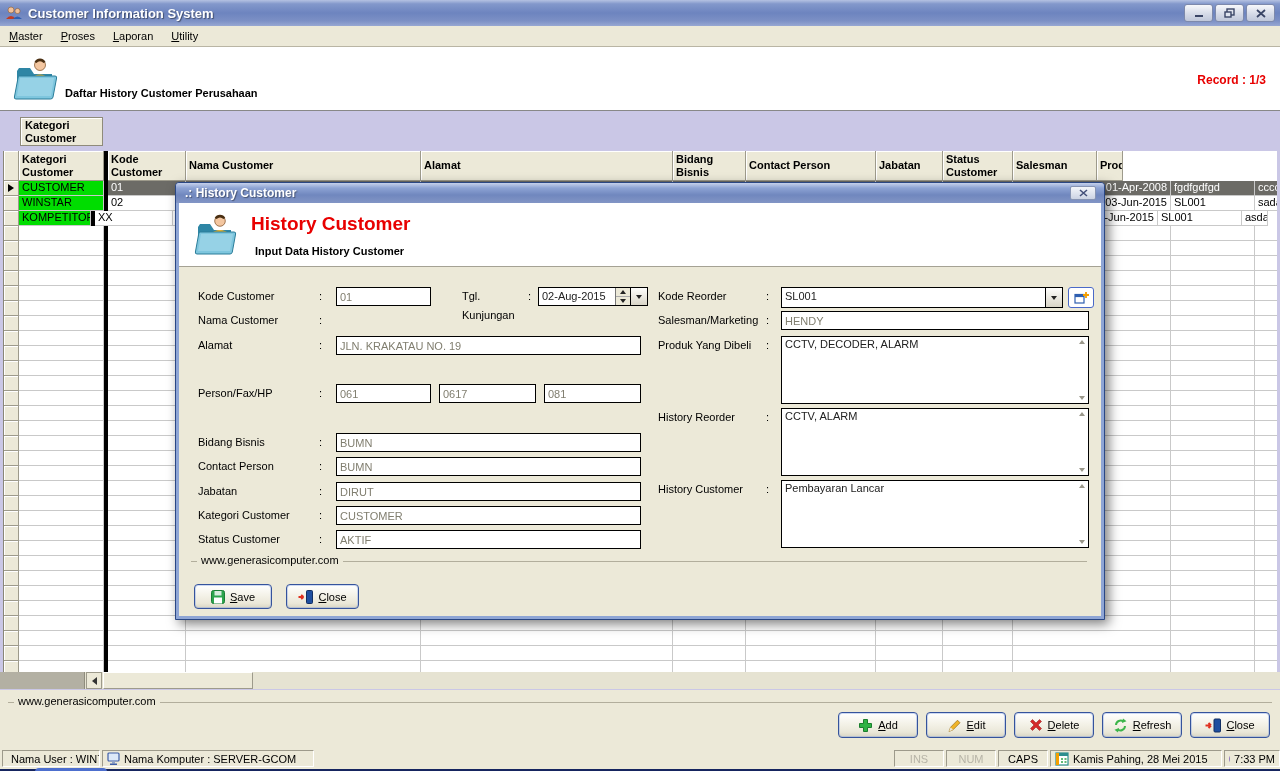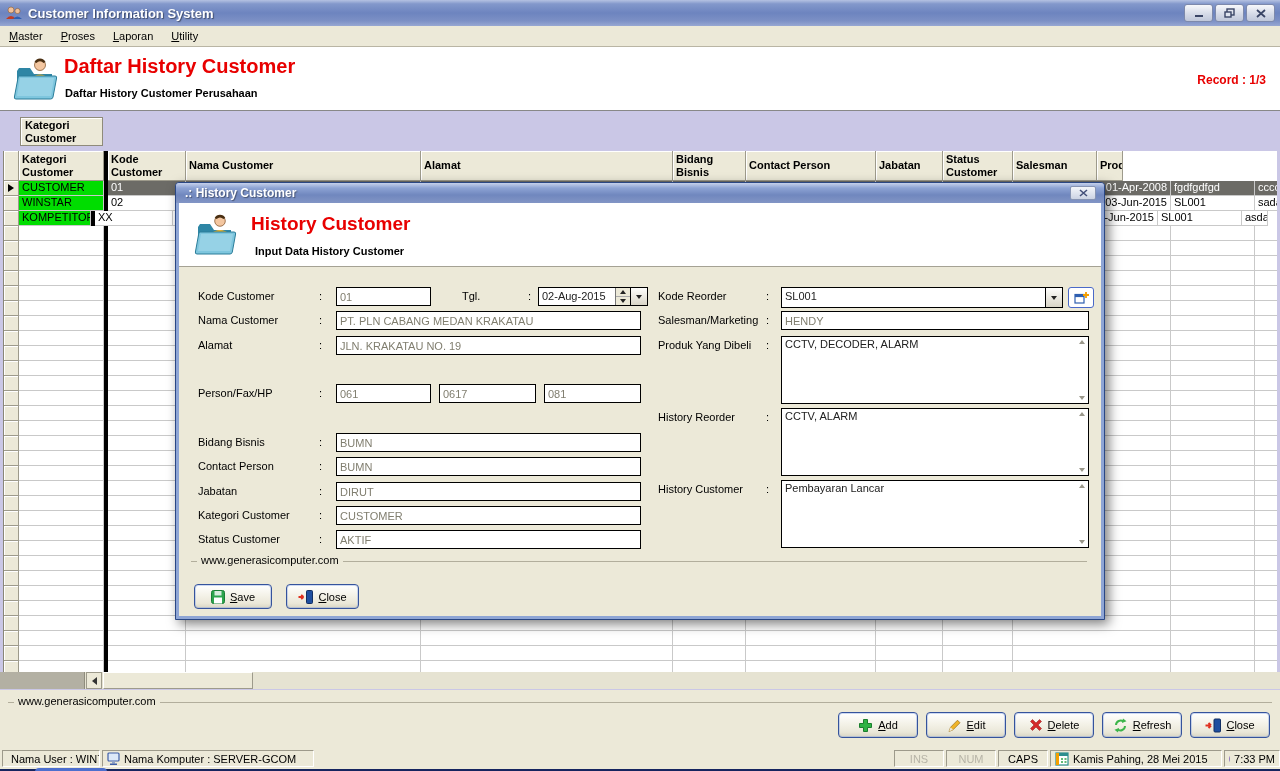--- a/index.html
+++ b/index.html
@@ -170,21 +170,20 @@
 
   <div class="pagehead">
     <svg class="fldicon" width="48" height="47">
       <path d="M5,16 L5,40 L40,40 L40,19 L22,19 L18,13 L7,13 Z" fill="#2e86a5"></path>
       <circle cx="28" cy="10" r="5.5" fill="#f3c6a0" stroke="#7a4a20" stroke-width=".7"></circle>
       <path d="M22.5,7 a6,6 0 0 1 11,0 l-2,1 a4.5,4.5 0 0 0 -7,0 Z" fill="#4a2f12"></path>
       <path d="M18,24 Q28,15 38,24 L38,28 L18,28 Z" fill="#f0b429"></path>
       <path d="M7,21 L43,21 Q45,21 44.6,23 L41,42 Q40.7,44 38.5,44 L4,44 Q2,44 2.4,42 L6,23 Q6.3,21 7,21 Z" fill="#7ec6de" stroke="#2b7d99" stroke-width="1"></path>
       <path d="M8,23 L42,23 L39,41 L5,41 Z" fill="#a9dcec" opacity=".55"></path>
     </svg>
-    <div class="ptitle">Daftar History Customer</div>
     <div class="psub">Daftar History Customer Perusahaan</div>
     <div class="prec">Record : 1/3</div>
   </div>
 
   <div class="workspace">
     <div class="filterbtn">Kategori Customer</div>
 
     <div class="grid">
       <div class="ghead">
         <div class="ghcell" style="width:15px"></div>
@@ -838,21 +837,20 @@
               </div>
           </div>
           <div class="ddrop">
               <span class="tri-down"></span>
             </div>
         </div>
       </div>
       <div class="frow" style="top:108px">
         <span class="flabel">Nama Customer</span>
           <span class="fcolon"></span>
-        <input class="tin" style="width: 305px;" readonly="" value="PT. PLN CABANG MEDAN KRAKATAU">
       </div>
       <div class="frow" style="top:133px">
         <span class="flabel">Alamat</span>
           <span class="fcolon"></span>
         <input class="tin" style="width: 305px;" readonly="" value="JLN. KRAKATAU NO. 19">
       </div>
       <div class="frow" style="top:181px">
         <span class="flabel">Person/Fax/HP</span>
           <span class="fcolon"></span>
         <input class="tin" style="width: 95px;" readonly="" value="061">

